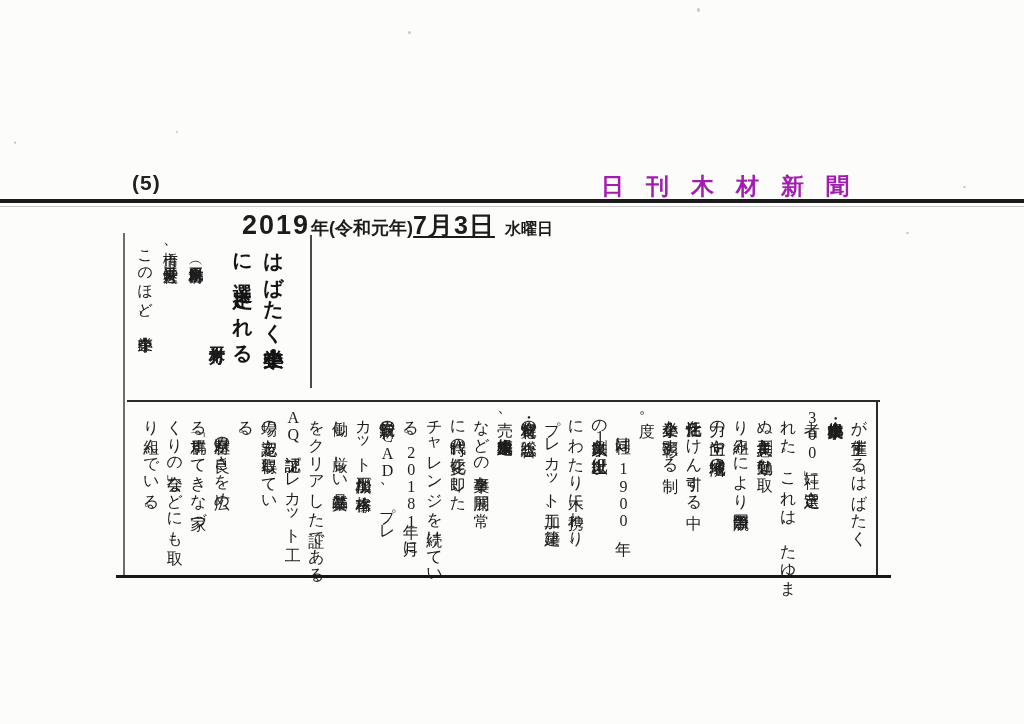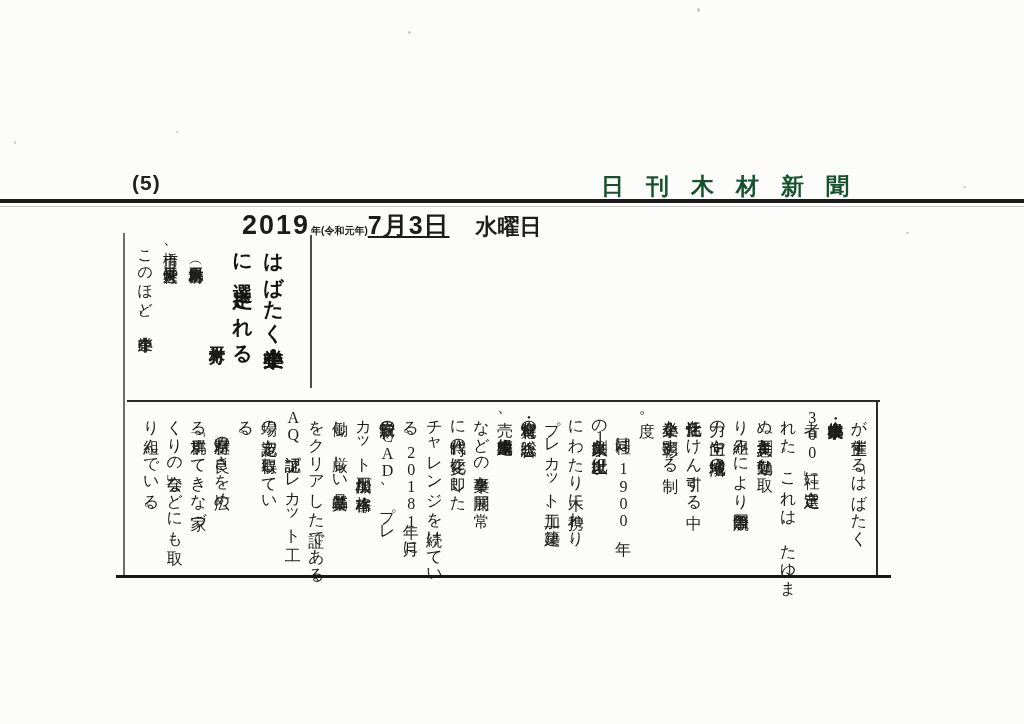--- a/index.html
+++ b/index.html
@@ -20,27 +20,27 @@
     position:absolute; left:132px; top:171px;
     font-size:21px; font-weight:600; color:#222;
     letter-spacing:1px;
   }
   .dateline {
     position:absolute; left:242px; top:164px;
     display:flex; align-items:baseline;
     color:#1c1c1c; font-weight:600;
   }
   .d-year   { font-size:27px; letter-spacing:2px;margin-top:46px; }
-  .d-era    { font-size:10px; margin-left:1px; }
+  .d-era    { font-size:18px; margin-left:1px; }
   .d-md     { font-size:25px; letter-spacing:1px;text-decoration:underline; }
-  .d-wd     { font-size:22px; margin-left:26px;text-align:center; }
+  .d-wd     { font-size:16px; margin-left:10px;text-align:center; }
   .ptitle {
     position:absolute; left:601px; top:171px;
     font-family:Liberation Serif, serif;
-    font-size:23px; font-weight:700; color:#14532d;
+    font-size:23px; font-weight:700; color:#a21caf;
     letter-spacing:22px; white-space:nowrap;
   }
   .header-rule {
     position:absolute; left:0; top:199px;
     width:1024px; height:4px; background:#1b1b1b;
   }
   .header-rule-echo {
     position:absolute; left:0; top:206px;
     width:1024px; height:1px; background:#b5b5b5; opacity:.75;
   }

